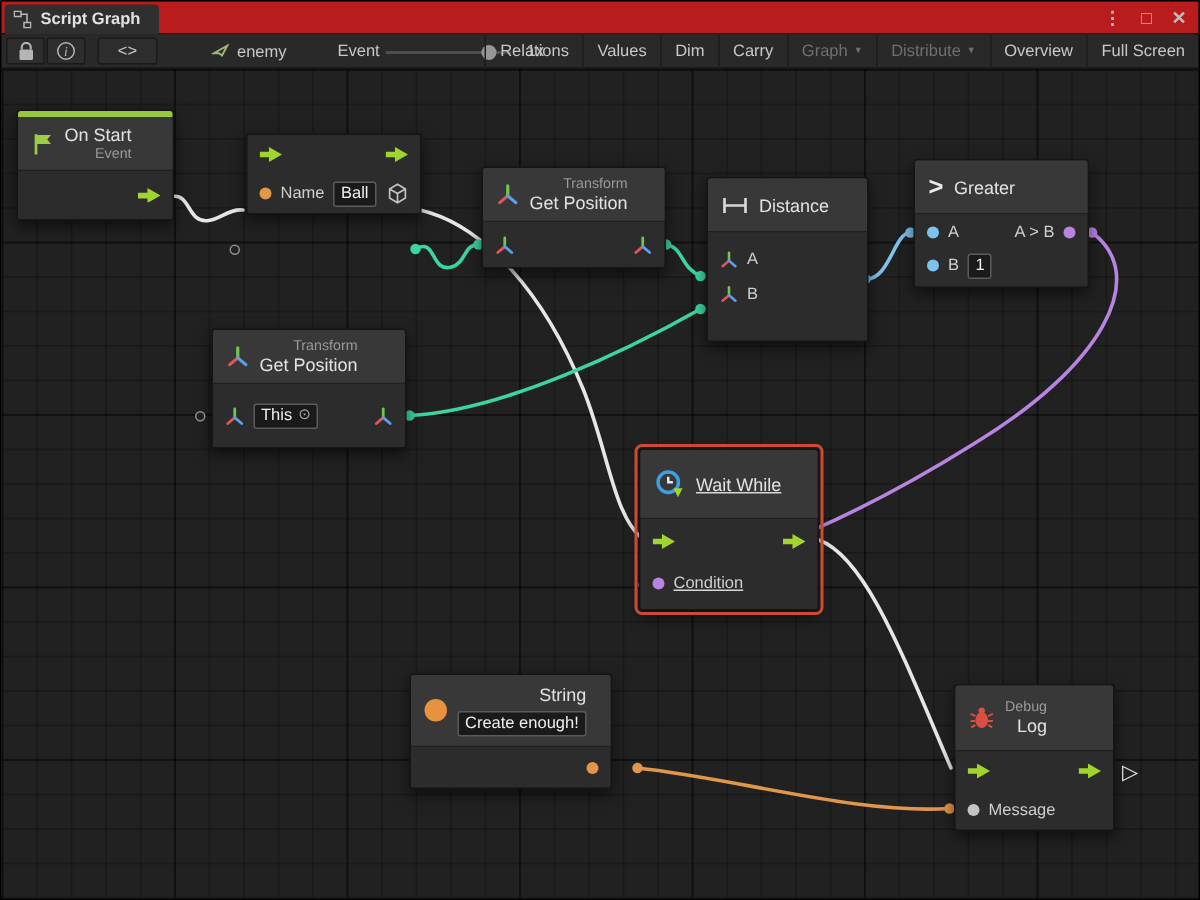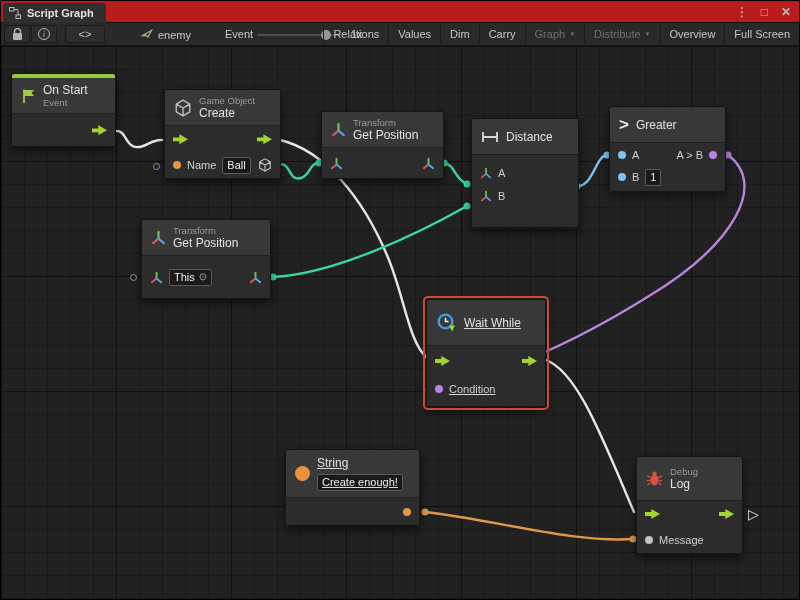--- a/index.html
+++ b/index.html
@@ -38,21 +38,21 @@
       linear-gradient(to right, rgba(0,0,0,.38) 1px, transparent 1px),
       linear-gradient(to bottom, rgba(0,0,0,.38) 1px, transparent 1px);
     background-size:23px 23px,23px 23px,115px 115px,115px 115px;}
   .wires{position:absolute;left:0;top:0;pointer-events:none;}
 
   
   .node{position:absolute;background:#2c2c2c;border:1px solid #151515;border-radius:2px;
         box-shadow:0 4px 10px rgba(0,0,0,.55);color:#d8d8d8;font-size:12px;}
   .node.selected{outline:2px solid #cf4a32;outline-offset:1px;text-decoration:underline;}
   .node-header{background:#383838;display:flex;align-items:center;gap:7px;padding:5px 9px;
-        border-bottom:1px solid #1f1f1f;border-radius:2px 2px 0 0;min-height:36px;}
+        border-bottom:1px solid #1f1f1f;border-radius:2px 2px 0 0;min-height:36px;text-align:right;}
   .hdr-text{display:flex;flex-direction:column;line-height:1.18;}
   .cat{font-size:9.5px;color:#9a9a9a;}
   .ttl{font-size:12px;color:#e2e2e2;}
   .row{display:flex;align-items:center;gap:6px;padding:0 8px;height:26px;position:relative;}
   .plabel{font-size:11px;color:#cfcfcf;}
   .right{margin-left:auto;}
   .dot{width:8px;height:8px;border-radius:50%;flex:none;}
   .c-orange{background:#e2964a;} .c-blue{background:#7cc3ee;} .c-purple{background:#b884e0;} .c-gray{background:#c4c4c4;}
   .flow-arrow{width:15px;height:10px;background:#9fd52c;flex:none;
         clip-path:polygon(0 31%,42% 31%,42% 0,100% 50%,42% 100%,42% 69%,0 69%);}
@@ -181,31 +181,20 @@
           <div class="ttl">On Start</div>
           <div class="cat">Event</div>
         </div>
       </div>
       <div class="row" style="height:32px;">
         <span class="flow-arrow right"></span>
       </div>
     </div>
 
     <div class="node" style="left:163px;top:43px;width:117px;">
-      <div class="node-header">
-        <span class="icon">
-          <svg width="18" height="18" viewBox="0 0 16 16">
-              <path d="M8 1 L14 4.5 V11.5 L8 15 L2 11.5 V4.5 Z M2 4.5 L8 8 L14 4.5 M8 8 V15" fill="none" stroke="#c2c2c2" stroke-width="1.2"></path>
-            </svg>
-        </span>
-        <div class="hdr-text">
-          <div class="cat">Game Object</div>
-          <div class="ttl">Create</div>
-        </div>
-      </div>
       <div class="row">
         <span class="flow-arrow"></span>
         <span class="flow-arrow right"></span>
       </div>
       <div class="row">
         <span class="dot c-orange"></span>
         <span class="plabel">Name</span>
         <span class="field">Ball</span>
         <span class="icon right">
           <svg width="14" height="14" viewBox="0 0 16 16">
@@ -350,21 +339,21 @@
       <div class="row" style="height:30px;">
         <span class="flow-arrow"></span>
         <span class="flow-arrow right"></span>
       </div>
       <div class="row" style="height:30px;padding-bottom:4px;">
         <span class="dot c-purple"></span>
         <span class="plabel">Condition</span>
       </div>
     </div>
 
-    <div class="node" style="left:284px;top:403px;width:135px;text-decoration:underline;">
+    <div class="node" style="left:272px;top:403px;width:135px;">
       <div class="node-header" style="min-height:48px;">
         <span class="icon">
             <span class="circle-orange"></span>
           </span>
         <div class="hdr-text" style="gap:3px;">
           <div class="ttl">String</div>
           <span class="field">Create enough!</span>
         </div>
       </div>
       <div class="row" style="height:27px;">

